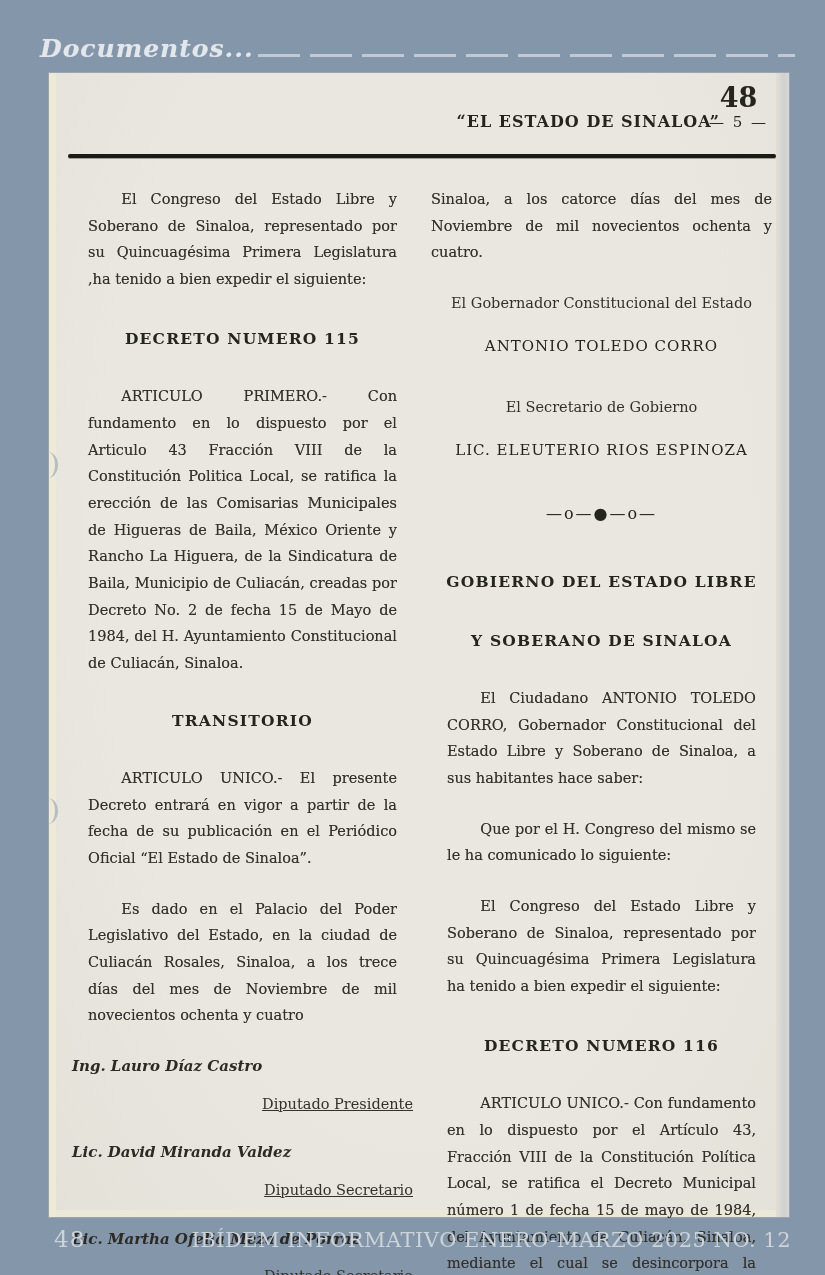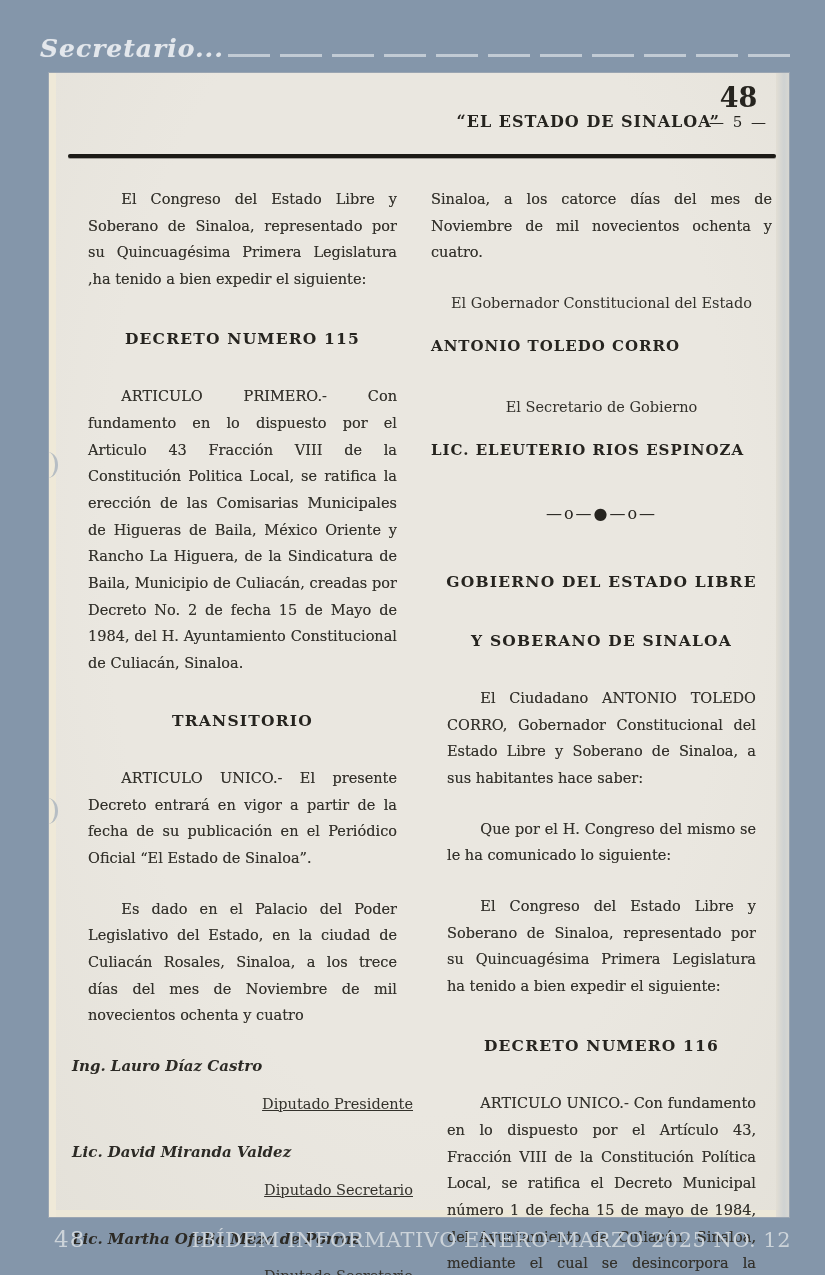--- a/index.html
+++ b/index.html
@@ -98,35 +98,35 @@
     text-align:left;font-style:italic;font-weight:bold;
     font-size:15px;margin:18px 0 8px;color:#2c2a25;
   }
   .sig-role{
     text-align:right;font-size:14.5px;margin:10px 0 22px;color:#33312b;text-decoration:underline;
   }
   .center-line{
     text-align:center;font-size:14.5px;margin:14px 0 16px;color:#33312b;
   }
   .center-caps{
-    font-weight:bold;font-size:15px;letter-spacing:1px;
+    text-align:center;font-weight:normal;font-size:15px;letter-spacing:1px;
     margin:10px 0 34px;color:#26241f;
   }
   .ornament{
     text-align:center;font-size:16px;letter-spacing:2px;
     margin:26px 0 40px;color:#26241f;
   }
   .first{margin-top:14px;}
   .gap-lg{margin-top:30px;}
 </style>
 </head>
 <body>
 
 <div class="doc-header">
-  <span class="doc-header-label">Secretario...</span>
+  <span class="doc-header-label">Documentos...</span>
   <span class="doc-header-rule"></span>
 </div>
 
 <div class="scan">
   <span class="paper-notch notch-1"></span>
   <span class="paper-notch notch-2"></span>
 
   <div class="masthead">
     <div class="masthead-title">“EL ESTADO DE SINALOA”</div>
     <div class="page-number-block">

